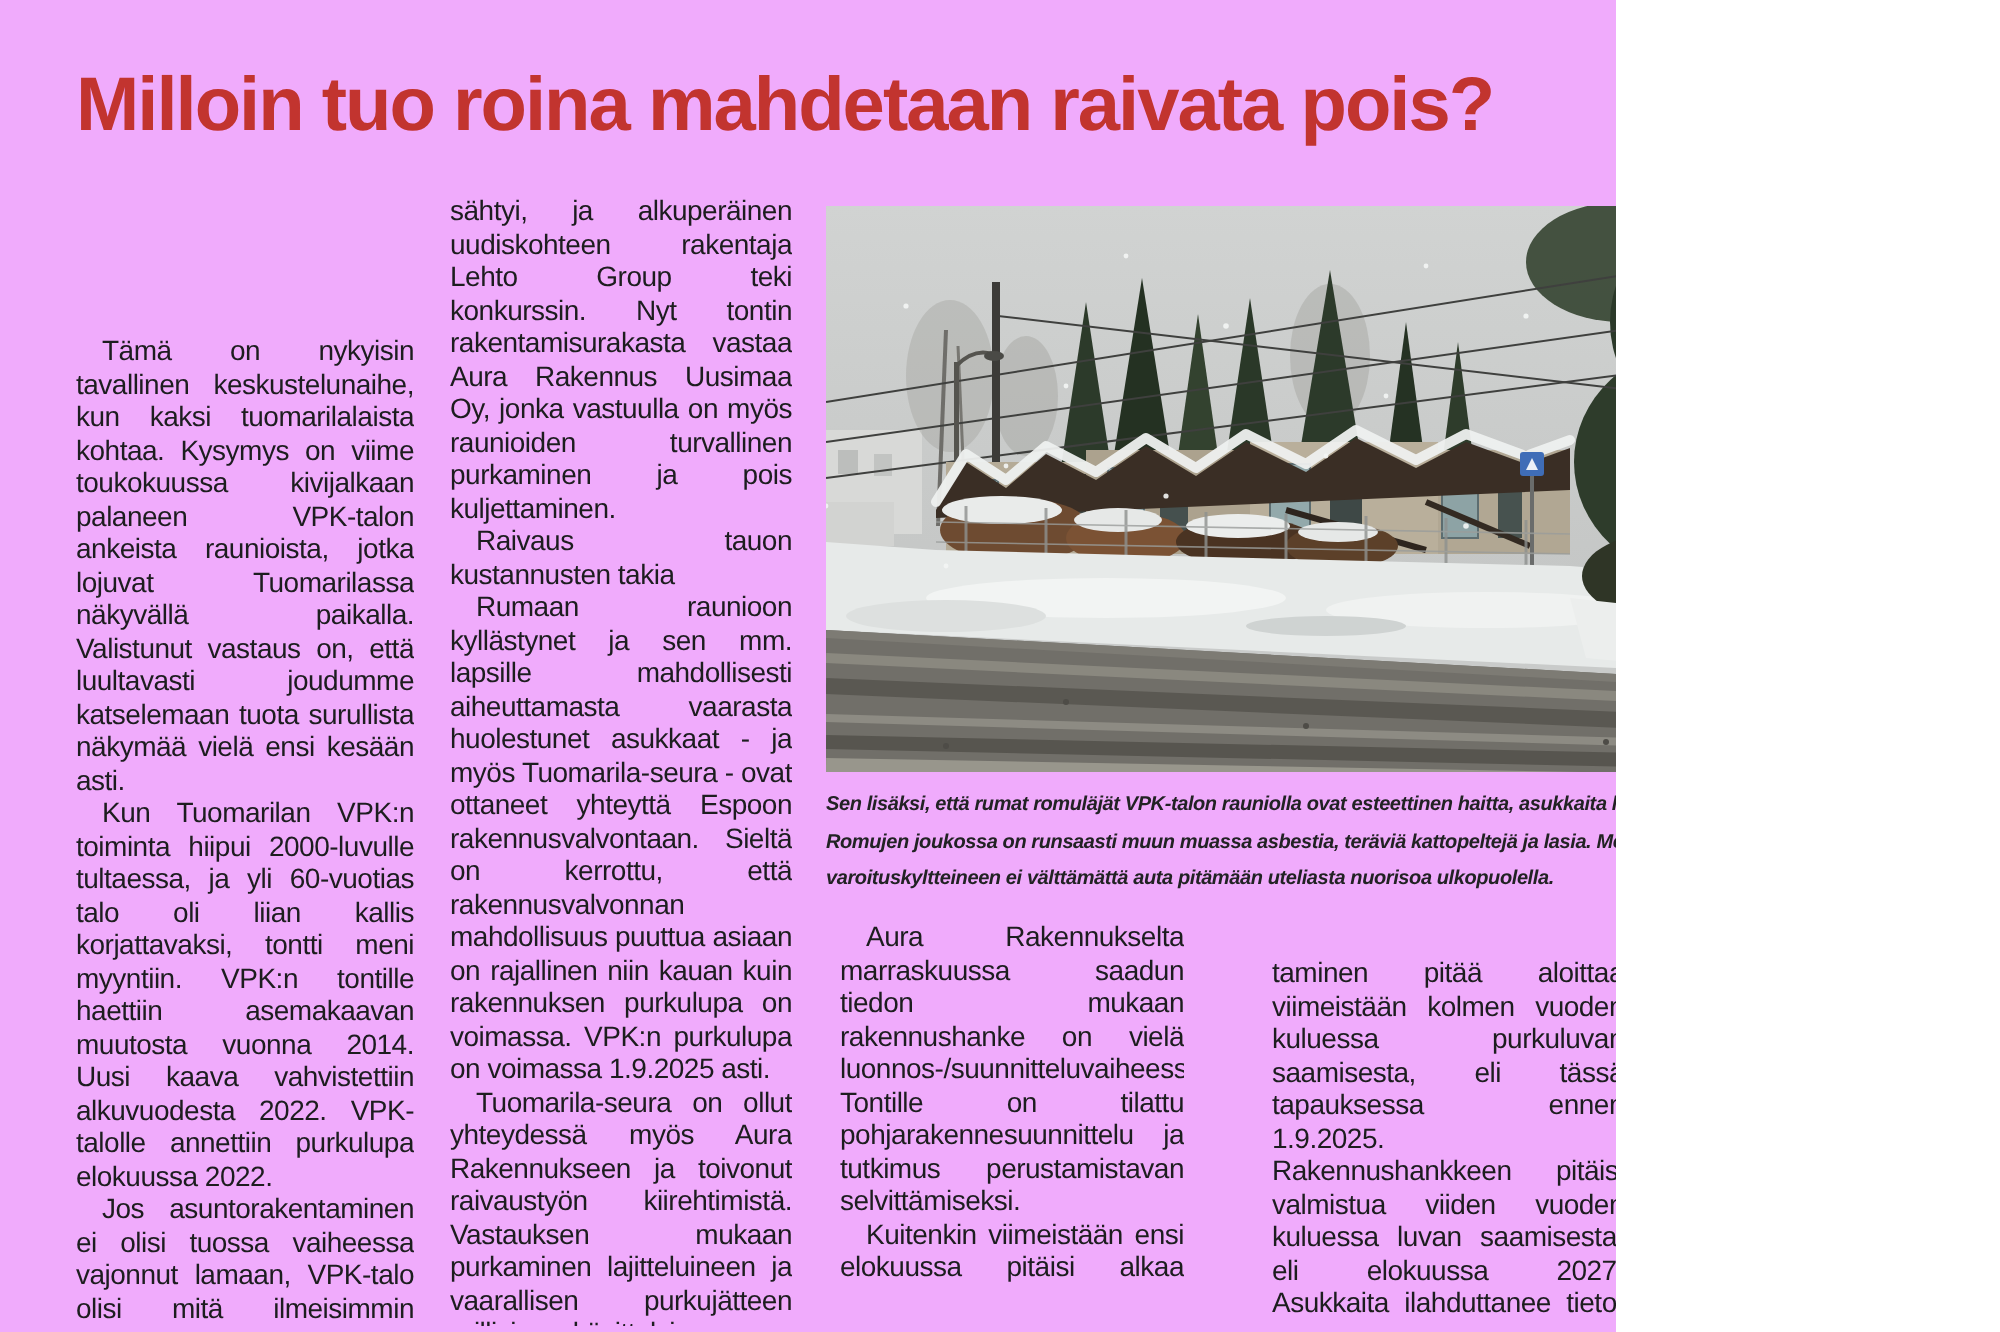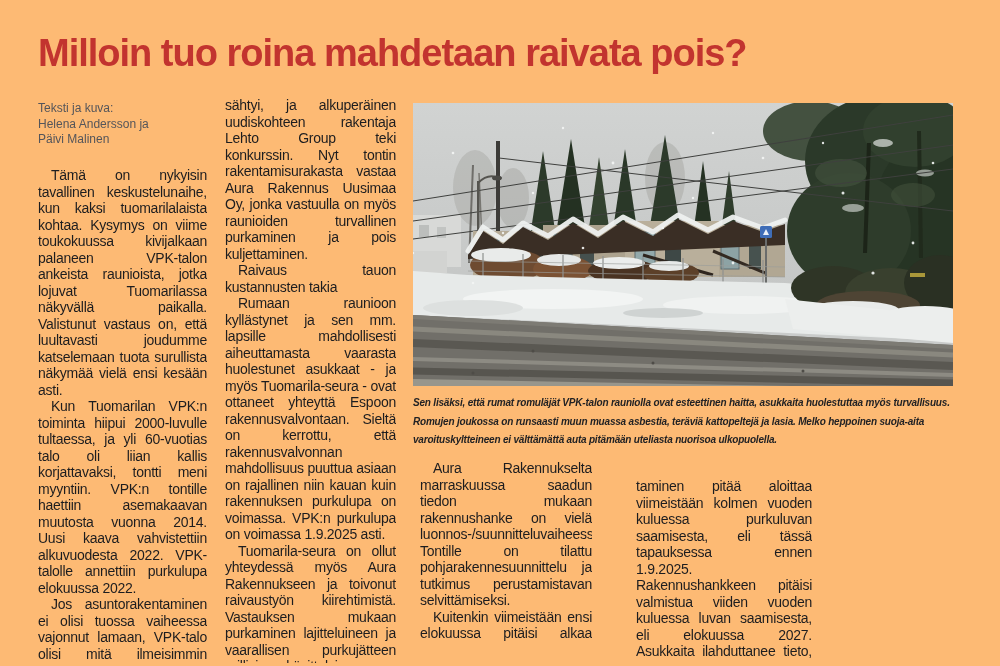--- a/index.html
+++ b/index.html
@@ -1,21 +1,21 @@
 <!DOCTYPE html>
 <html lang="fi" style="--headline-color: #c2342f;"><head>
 <meta charset="utf-8">
 <style>
   * { margin: 0; padding: 0; box-sizing: border-box; }
   html, body { background: #ffffff; }
   .page {
     position: relative;
-    width: 1000px;
+    width: 808px;
     height: 666px;
-    background: #fdba74;
+    background: #f0abfc;
     font-family: "Liberation Sans", sans-serif;
     overflow: hidden;
   }
   .headline {
     position: absolute;
     left: 38px; top: 34px; width: 930px;
     font-size: 38px;
     font-weight: 700;
     letter-spacing: -1px;
     color: var(--headline-color, #c2342f);
@@ -62,25 +62,20 @@
     letter-spacing: -0.2px;
   }
 </style>
 </head>
 <body>
 
 <div class="page">
 
   <h1 class="headline">Milloin tuo roina mahdetaan raivata pois?</h1>
 
-  <div class="byline">
-      <div class="byline-line">Teksti ja kuva:</div>
-      <div class="byline-line">Helena Andersson ja</div>
-      <div class="byline-line">Päivi Malinen</div>
-    </div>
 
   <div class="col col-1" lang="fi">
       <p class="para indent">Tämä on nykyisin tavallinen keskustelunaihe, kun kaksi tuomarilalaista kohtaa. Kysymys on viime toukokuussa kivijalkaan palaneen VPK-talon ankeista raunioista, jotka lojuvat Tuomarilassa näkyvällä paikalla. Valistunut vastaus on, että luultavasti joudumme katselemaan tuota surullista näkymää vielä ensi kesään asti.</p>
       <p class="para indent">Kun Tuomarilan VPK:n toiminta hiipui 2000-luvulle tultaessa, ja yli 60-vuotias talo oli liian kallis korjattavaksi, tontti meni myyntiin. VPK:n tontille haettiin asemakaavan muutosta vuonna 2014. Uusi kaava vahvistettiin alkuvuodesta 2022. VPK-talolle annettiin purkulupa elokuussa 2022.</p>
       <p class="para indent">Jos asuntorakentaminen ei olisi tuossa vaiheessa vajonnut lamaan, VPK-talo olisi mitä ilmeisimmin purettu jo huomattavasti ennen tuhopolttoa, ja tontilla seisoisi nyt kaksi nelikerroksista kerrostaloa. Mutta asuntorakentaminen lähes py-</p>
     </div>
   <div class="col col-2" lang="fi">
       <p class="para">sähtyi, ja alkuperäinen uudiskohteen rakentaja Lehto Group teki konkurssin. Nyt tontin rakentamisurakasta vastaa Aura Rakennus Uusimaa Oy, jonka vastuulla on myös raunioiden turvallinen purkaminen ja pois kuljettaminen.</p>
       <p class="para indent">Raivaus tauon kustannusten takia</p>
       <p class="para indent">Rumaan raunioon kyllästynet ja sen mm. lapsille mahdollisesti aiheuttamasta vaarasta huolestunet asukkaat - ja myös Tuomarila-seura - ovat ottaneet yhteyttä Espoon rakennusvalvontaan. Sieltä on kerrottu, että rakennusvalvonnan mahdollisuus puuttua asiaan on rajallinen niin kauan kuin rakennuksen purkulupa on voimassa. VPK:n purkulupa on voimassa 1.9.2025 asti.</p>

